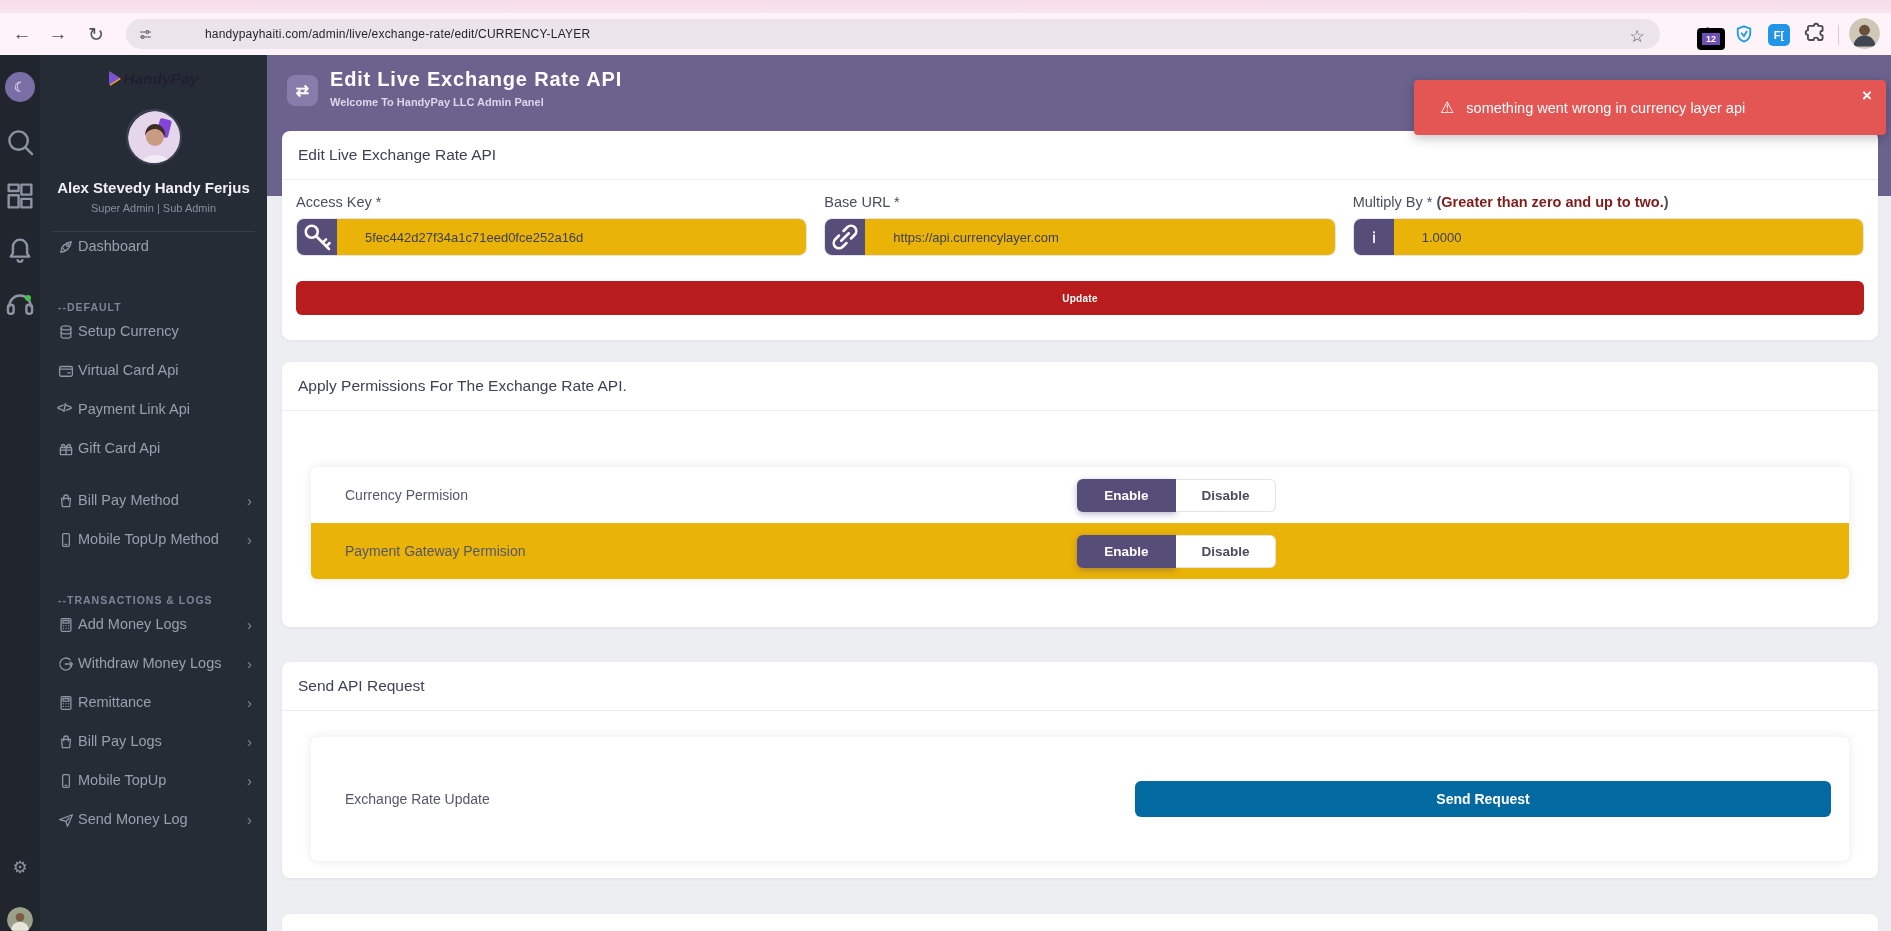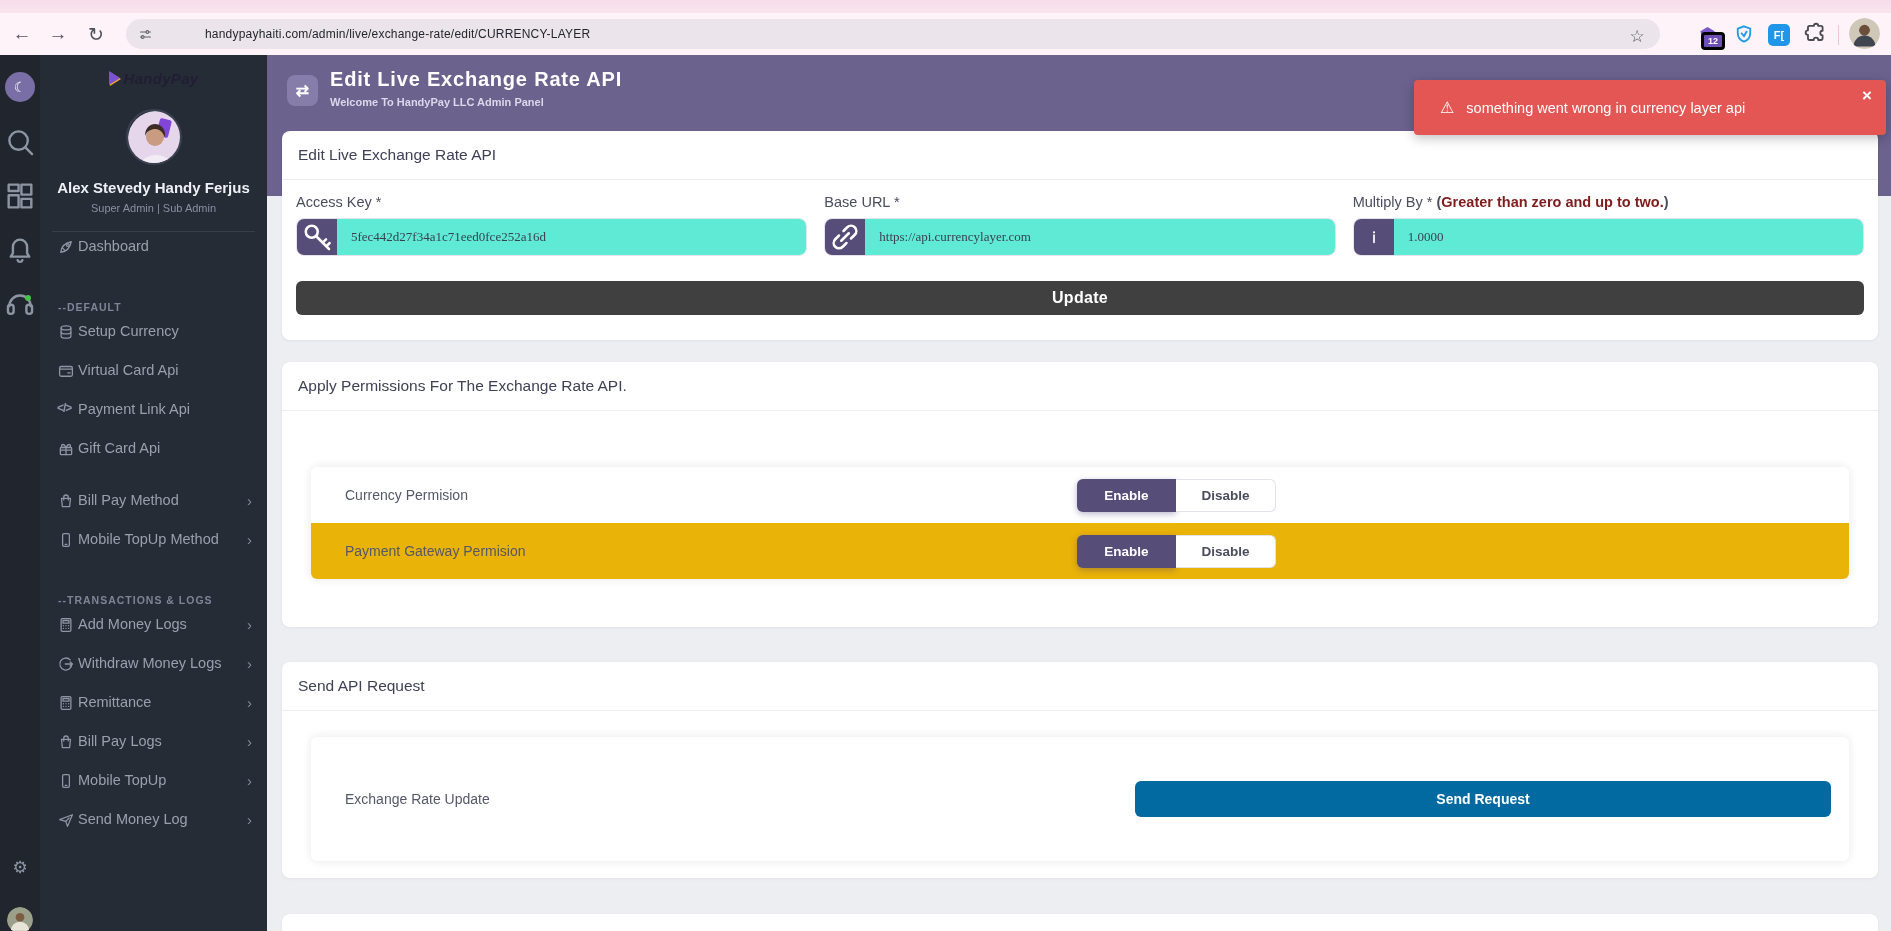--- a/index.html
+++ b/index.html
@@ -15,21 +15,21 @@
     border-radius:50%; cursor:pointer; }
   .url-pill { position:absolute; left:126px; top:6px; width:1534px; height:30px;
     background:#ece4eb; border-radius:15px; display:flex; align-items:center; }
   .url-pill .tune { margin:0 8px 0 12px; color:#5f6368; }
   .url-text { font-size:12px; color:#24262e; letter-spacing:.2px;padding-left:44px; }
   .star { position:absolute; right:9px; top:3px; font-size:17px; color:#51555b; }
   .ext { position:absolute; top:8px; width:26px; height:26px; display:flex;
     align-items:center; justify-content:center; }
   .ext-badge { position:absolute; right:-5px; bottom:-3px; background:#6d4fb5;
     color:#fff; font-size:9px; font-weight:bold; padding:1px 4px; border-radius:4px;
-    border:3px solid #000000; }
+    border:5px solid #000000; }
   .flag-ext { background:#2196e8; border-radius:5px; color:#fff; font-weight:bold;
     font-size:11px; width:22px; height:22px; margin-top:2px; display:flex;
     align-items:center; justify-content:center; }
   .vsep { position:absolute; left:1838px; top:12px; width:1px; height:20px; background:#f0c6d7; }
   .chrome-avatar { position:absolute; left:1849px; top:5px; width:31px; height:31px;
     border-radius:50%; overflow:hidden; }
 
   
   .app { position:absolute; top:55px; left:0; width:1891px; height:876px; overflow:hidden; }
 
@@ -95,24 +95,24 @@
   .edit-body { padding:14px; }
   .fields { display:grid; grid-template-columns:1fr 1fr 1fr; gap:17px; }
   .field-label { font-size:14.5px; color:#4b4d5f; margin-bottom:8px; }
   .req { color:#4b4d5f; }
   .hint { color:#7f1d1d; font-weight:bold; }
   .paren { color:#4b4d5f; font-weight:bold; }
   .input-wrap { display:flex; height:38px; border:1px solid #e3e3ec; border-radius:8px;
     overflow:hidden; background:#fff; }
   .input-icon { width:40px; background:#564d78; color:#fff; display:flex;
     align-items:center; justify-content:center; flex:0 0 40px; }
-  .input-wrap input { border:0; outline:0; flex:1; padding:0 14px; font-size:13px;
-    color:#3c3f52; font-family:Liberation Serif, serif; background:#5eead4; }
-  .btn-update { margin-top:25px; width:100%; height:34px; background:#404040; color:#fff;
-    border:0; border-radius:6px; font-size:16px; font-weight:bold; letter-spacing:.3px; cursor:pointer; }
+  .input-wrap input { border:0; outline:0; flex:1; padding:0 28px; font-size:13px;
+    color:#3c3f52; font-family:Liberation Sans, sans-serif; background:#eab308; }
+  .btn-update { margin-top:25px; width:100%; height:34px; background:#b91c1c; color:#fff;
+    border:0; border-radius:6px; font-size:10px; font-weight:bold; letter-spacing:.3px; cursor:pointer; }
 
   .card-perm { top:307px; height:265px; }
   .inner-table { margin:56px 29px 0 29px; border-radius:6px; overflow:hidden;
     box-shadow:0 0 10px rgba(30,30,60,.10); }
   .perm-row { position:relative; height:56px; display:flex; align-items:center;
     padding-left:34px; font-size:14px; color:#55576a; background:#fff; }
   .perm-row.alt { background:#eab308; }
   .btn-group { position:absolute; left:766px; top:11.5px; display:flex; }
   .btn-enable { width:99px; height:33px; background:#564d78; color:#fff; border:0;
     border-radius:6px 0 0 6px; font-size:13.5px; font-weight:bold; cursor:pointer;

